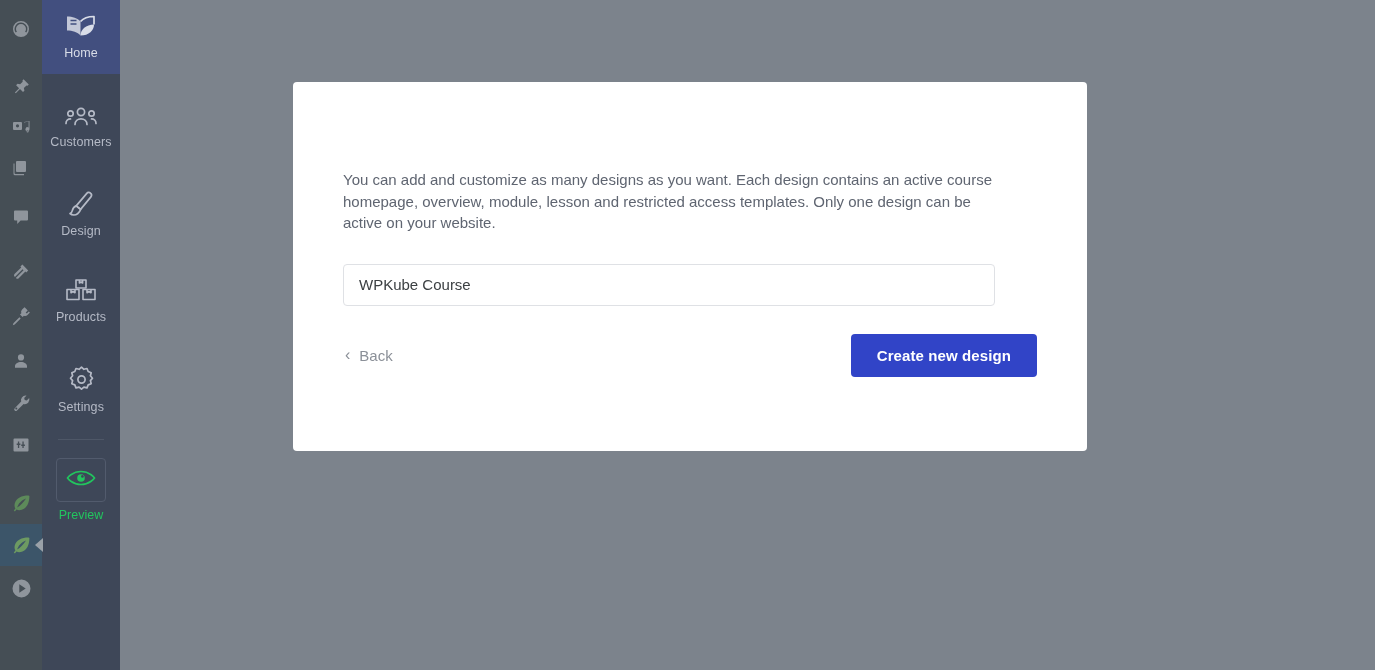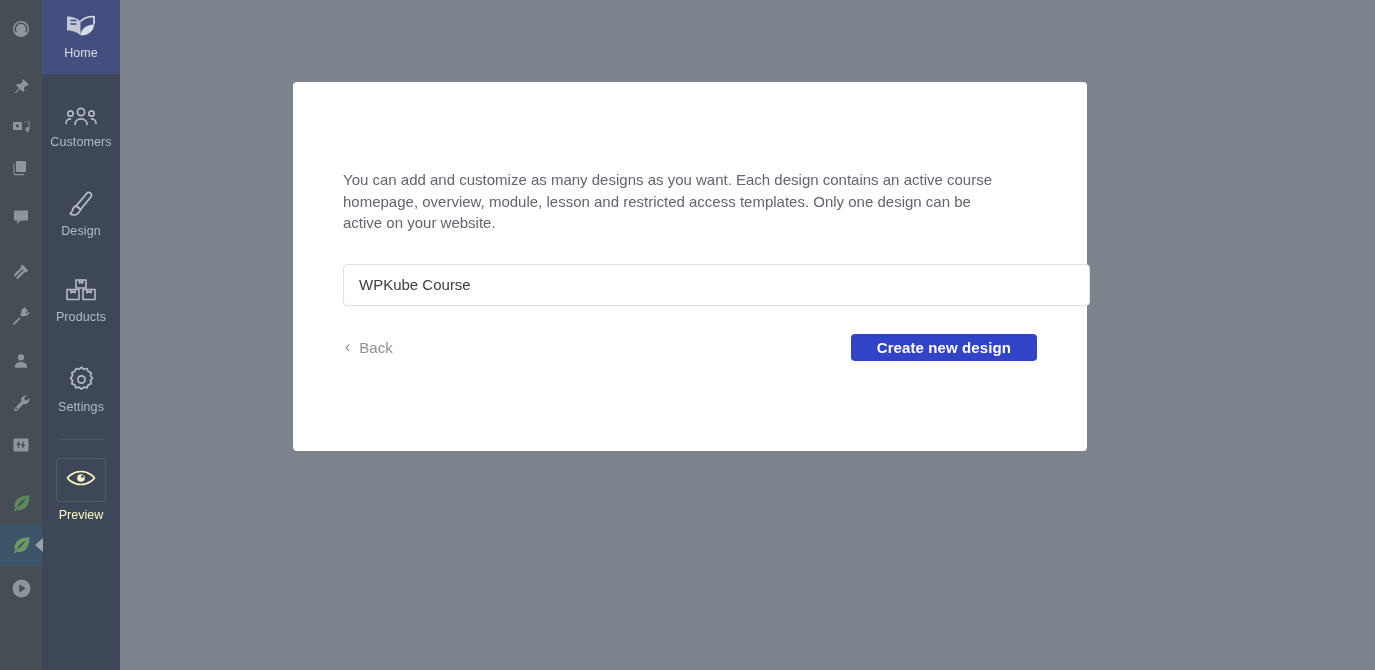--- a/index.html
+++ b/index.html
@@ -88,21 +88,21 @@
     background: #4e5767;
     margin: 16px auto 0;
   }
 
   #preview-item {
     margin-top: 18px;
     display: flex;
     flex-direction: column;
     align-items: center;
     gap: 7px;
-    color: #fef9c3;
+    color: #22c55e;
   }
   #preview-box {
     width: 50px; height: 44px;
     border: 1px solid #525b6d;
     border-radius: 4px;
     display: flex;
     align-items: center;
     justify-content: center;
   }
   #preview-item .nav-label { font-size: 12.5px; line-height: 1; }
@@ -132,21 +132,21 @@
     margin-top: 39px;
     font-size: 15px;
     line-height: 21.5px;
     color: #5f6571;
     max-width: 660px;
   }
 
   #name-input {
     display: block;
     margin-top: 30px;
-    width: 747px;
+    width: 652px;
     height: 42px;
     border: 1px solid #dfe1e5;
     border-radius: 4px;
     padding: 0 15px;
     font-family: "Liberation Sans", sans-serif;
     font-size: 15px;
     color: #3c4043;
     background: #fff;
     outline: none;
   }
@@ -178,21 +178,21 @@
     line-height: 1;
     color: #8b9098;
   }
 
   #create-btn {
     background: #3144c7;
     color: #ffffff;
     border: none;
     border-radius: 4px;
     padding: 0 26px;
-    height: 27px;
+    height: 43px;
     font-size: 15px;
     font-weight: bold;
     font-family: "Liberation Sans", sans-serif;
     cursor: pointer;
     letter-spacing: .1px;
   }
 </style>
 </head>
 <body>
 

